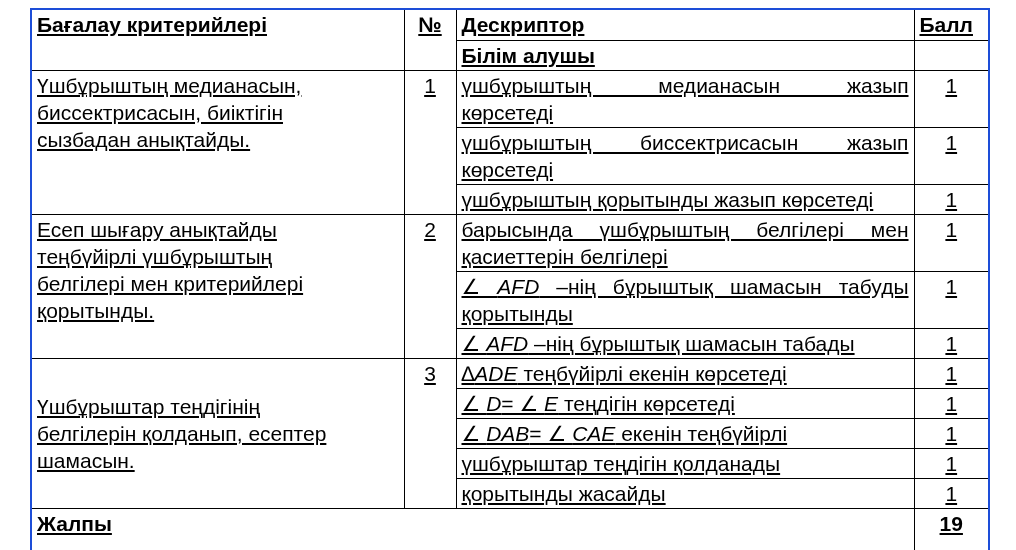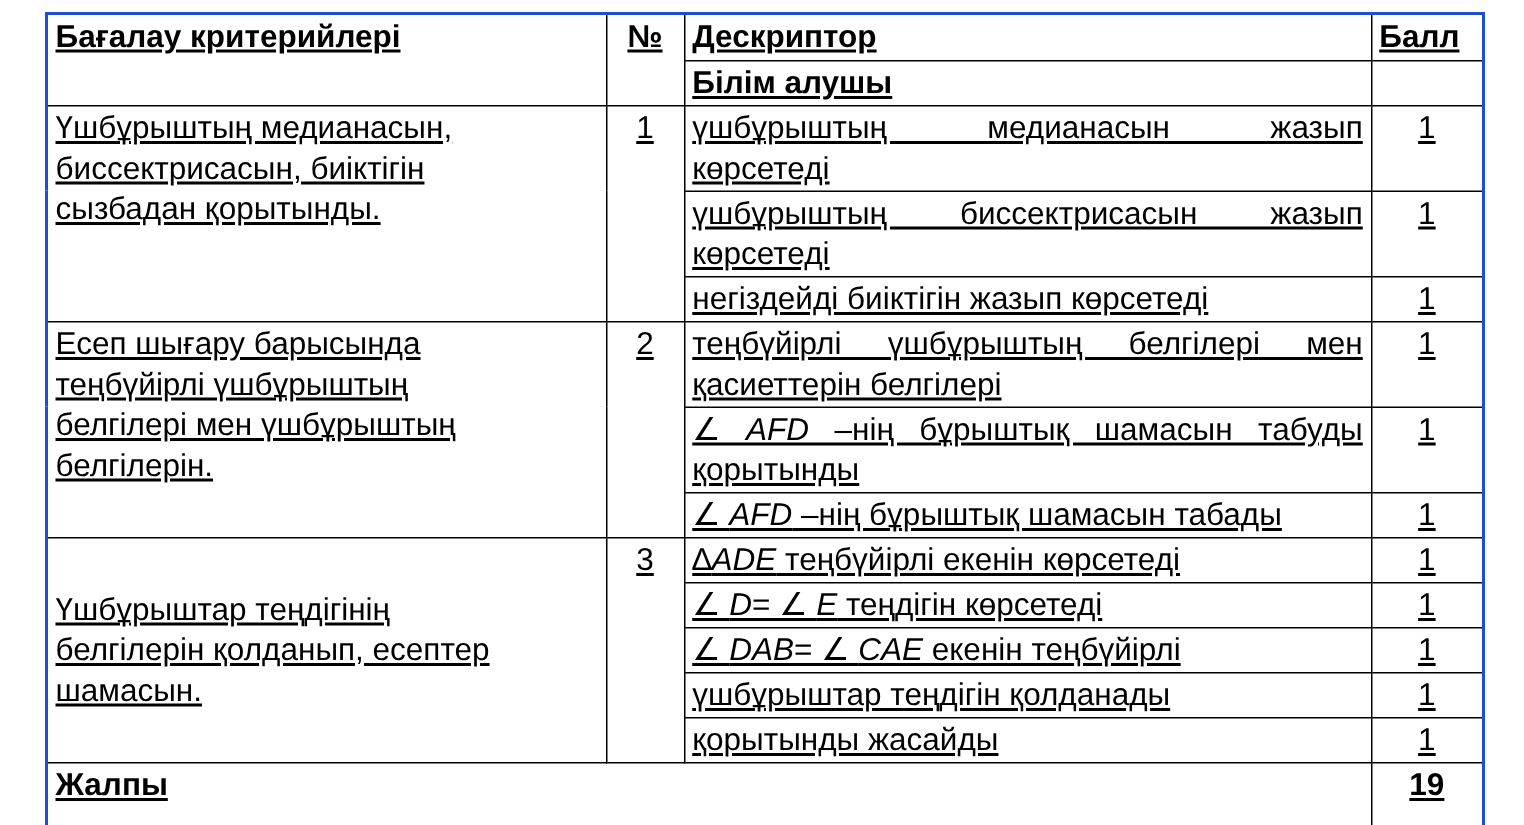--- a/index.html
+++ b/index.html
@@ -85,52 +85,52 @@
       <tr class="h2">
         <td class="b">Білім алушы</td>
         <td></td>
       </tr>
     </thead>
     <tbody id="rubric-body">
         <tr class="row-2l">
           <td rowspan="3" class="crit">
             <div class="line">Үшбұрыштың медианасын,</div>
             <div class="line">биссектрисасын, биіктігін</div>
-            <div class="line">сызбадан қорытынды.</div>
+            <div class="line">сызбадан анықтайды.</div>
           </td>
           <td rowspan="3" class="num">1</td>
           <td class="desc">
             <div class="line j"><span>үшбұрыштың медианасын жазып</span></div>
             <div class="line"><span>көрсетеді</span></div>
           </td>
           <td class="pts">1</td>
         </tr>
         <tr class="row-2l">
           <td class="desc">
             <div class="line j"><span>үшбұрыштың биссектрисасын жазып</span></div>
             <div class="line"><span>көрсетеді</span></div>
           </td>
           <td class="pts">1</td>
         </tr>
         <tr class="row-1l">
           <td class="desc">
-            <div class="line"><span>негіздейді биіктігін жазып көрсетеді</span></div>
+            <div class="line"><span>үшбұрыштың қорытынды жазып көрсетеді</span></div>
           </td>
           <td class="pts">1</td>
         </tr>
         <tr class="row-2l">
           <td rowspan="3" class="crit">
-            <div class="line">Есеп шығару барысында</div>
+            <div class="line">Есеп шығару анықтайды</div>
             <div class="line">теңбүйірлі үшбұрыштың</div>
-            <div class="line">белгілері мен үшбұрыштың</div>
-            <div class="line">белгілерін.</div>
+            <div class="line">белгілері мен критерийлері</div>
+            <div class="line">қорытынды.</div>
           </td>
           <td rowspan="3" class="num">2</td>
           <td class="desc">
-            <div class="line j"><span>теңбүйірлі үшбұрыштың белгілері мен</span></div>
+            <div class="line j"><span>барысында үшбұрыштың белгілері мен</span></div>
             <div class="line"><span>қасиеттерін белгілері</span></div>
           </td>
           <td class="pts">1</td>
         </tr>
         <tr class="row-2l">
           <td class="desc">
             <div class="line j"><span>∠ </span><span class="it">AFD</span><span> –нің бұрыштық шамасын табуды</span></div>
             <div class="line"><span>қорытынды</span></div>
           </td>
           <td class="pts">1</td>

